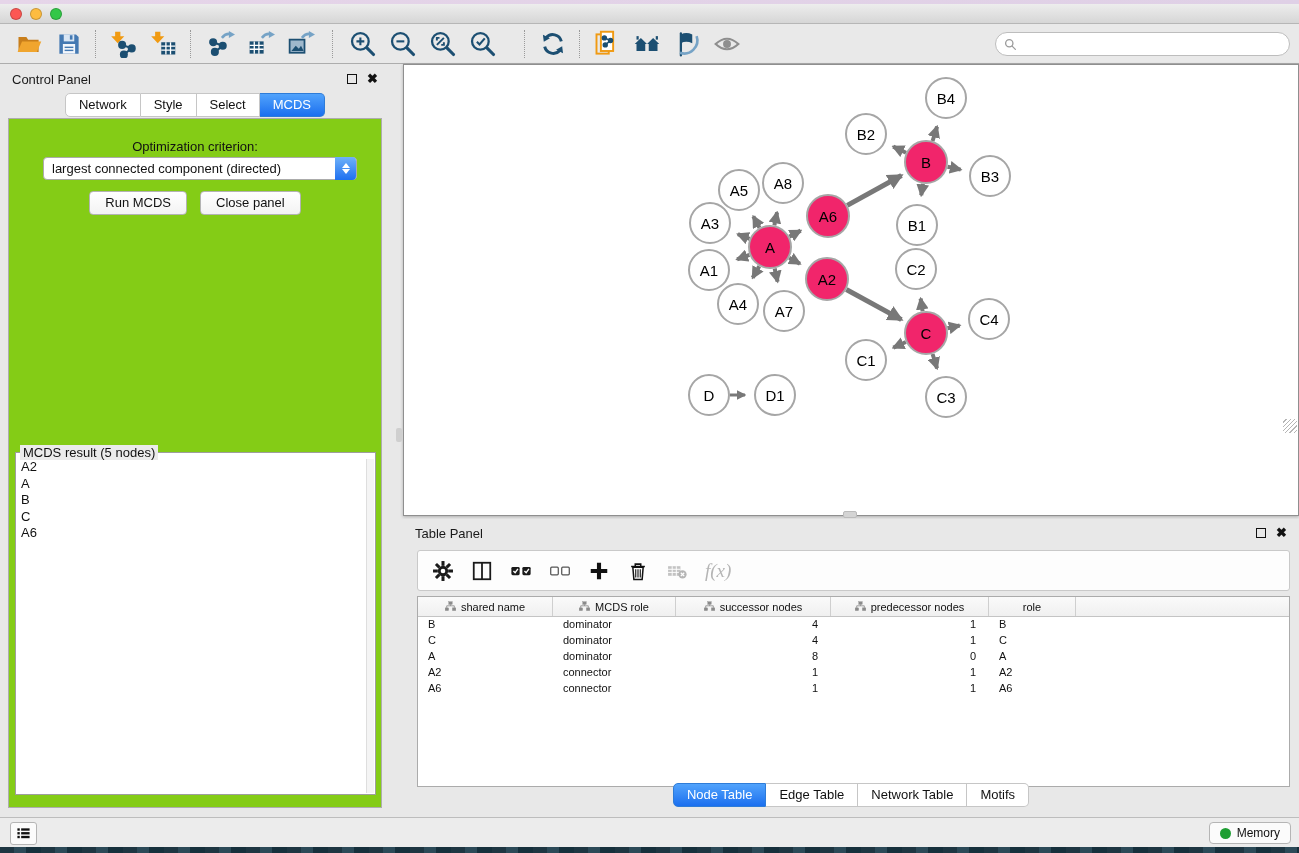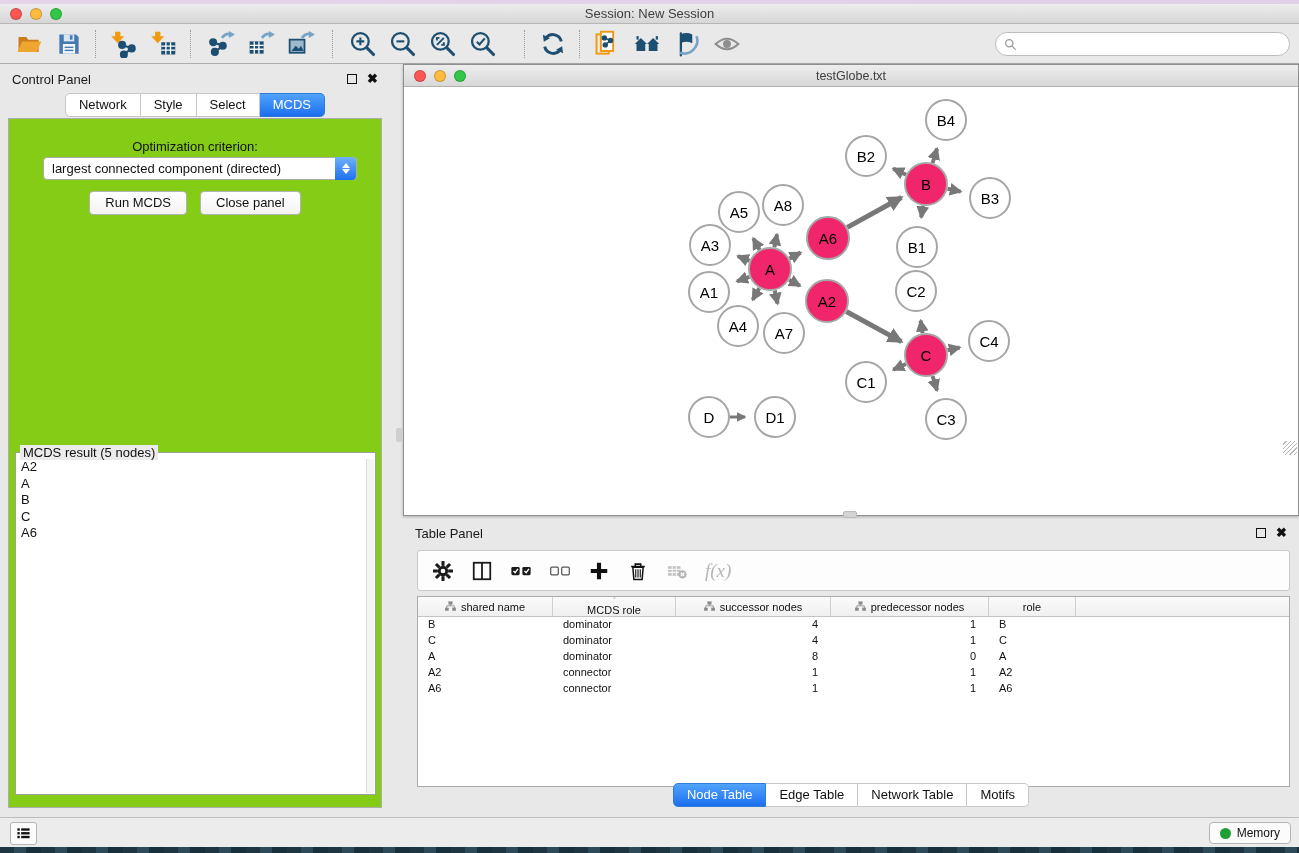--- a/index.html
+++ b/index.html
@@ -121,21 +121,20 @@
 <body>
 
 <div class="desktop-top"></div>
 
 <div class="titlebar">
   <div class="lights">
     <span class="light red"></span>
     <span class="light yellow"></span>
     <span class="light green"></span>
   </div>
-  <div class="title">Session: New Session</div>
 </div>
 
 <div class="toolbar" id="main-toolbar">
   <div class="searchbox">
     <svg viewBox="0 0 16 16">
       <circle cx="6.5" cy="6.5" r="4.5" fill="none" stroke="#9A9A9A" stroke-width="1.6"></circle>
       <path d="M10 10 L14 14" stroke="#9A9A9A" stroke-width="1.6" stroke-linecap="round"></path>
     </svg>
     <input type="text" placeholder="" style="">
   </div>
@@ -320,28 +319,20 @@
           <div>B</div>
           <div>C</div>
           <div>A6</div>
         </div>
       <div class="result-scroll"></div>
     </div>
   </div>
 </div>
 
 <div class="net-window">
-  <div class="net-titlebar">
-    <div class="lights">
-      <span class="light red"></span>
-      <span class="light yellow"></span>
-      <span class="light green"></span>
-    </div>
-    <div class="title">testGlobe.txt</div>
-  </div>
   <div class="net-canvas" id="net-canvas">
       <svg width="894" height="428" viewBox="0 0 894 428" class="graph">
         <defs>
           <marker id="arrow" viewBox="0 0 10 10" refX="8.5" refY="5" markerWidth="3.2" markerHeight="3.2" orient="auto-start-reverse">
             <path d="M0 0L10 5L0 10z" fill="#787878"></path>
           </marker>
         </defs>
         <line x1="355.48901716798036" y1="162.67335414757676" x2="349.33315840729955" y2="151.3545170714862" stroke="#787878" stroke-width="4" marker-end="url(#arrow)"></line>
         <line x1="370.3793183343823" y1="160.44027896919482" x2="373.02820227129683" y2="147.39961958746161" stroke="#787878" stroke-width="4" marker-end="url(#arrow)"></line>
         <line x1="345.5735128005243" y1="173.8294051202097" x2="333.85430072655777" y2="169.1417202906231" stroke="#787878" stroke-width="4" marker-end="url(#arrow)"></line>
@@ -533,21 +524,21 @@
           <svg viewBox="0 0 32 32">
             <g fill="#8A8A8A" stroke="#8A8A8A">
               <rect x="11" y="2" width="10" height="8"></rect>
               <path d="M16 10v4M5 14h22M5 14v6M27 14v6" fill="none" stroke-width="2.4"></path>
               <rect x="0.5" y="20" width="10" height="8"></rect>
               <rect x="21.5" y="20" width="10" height="8"></rect>
             </g>
           </svg>
           <span>shared name</span>
         </div>
-        <div class="dt-hcell" style="width: 123px; flex-direction: column;">
+        <div class="dt-hcell" style="width: 123px;">
           <svg viewBox="0 0 32 32">
             <g fill="#8A8A8A" stroke="#8A8A8A">
               <rect x="11" y="2" width="10" height="8"></rect>
               <path d="M16 10v4M5 14h22M5 14v6M27 14v6" fill="none" stroke-width="2.4"></path>
               <rect x="0.5" y="20" width="10" height="8"></rect>
               <rect x="21.5" y="20" width="10" height="8"></rect>
             </g>
           </svg>
           <span>MCDS role</span>
         </div>

